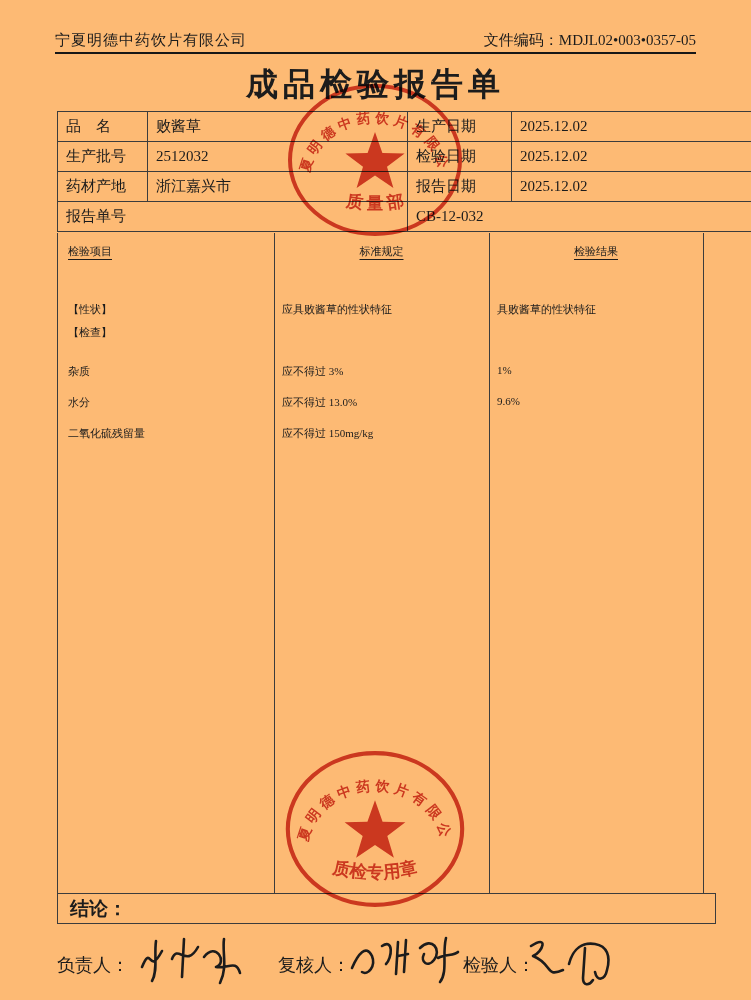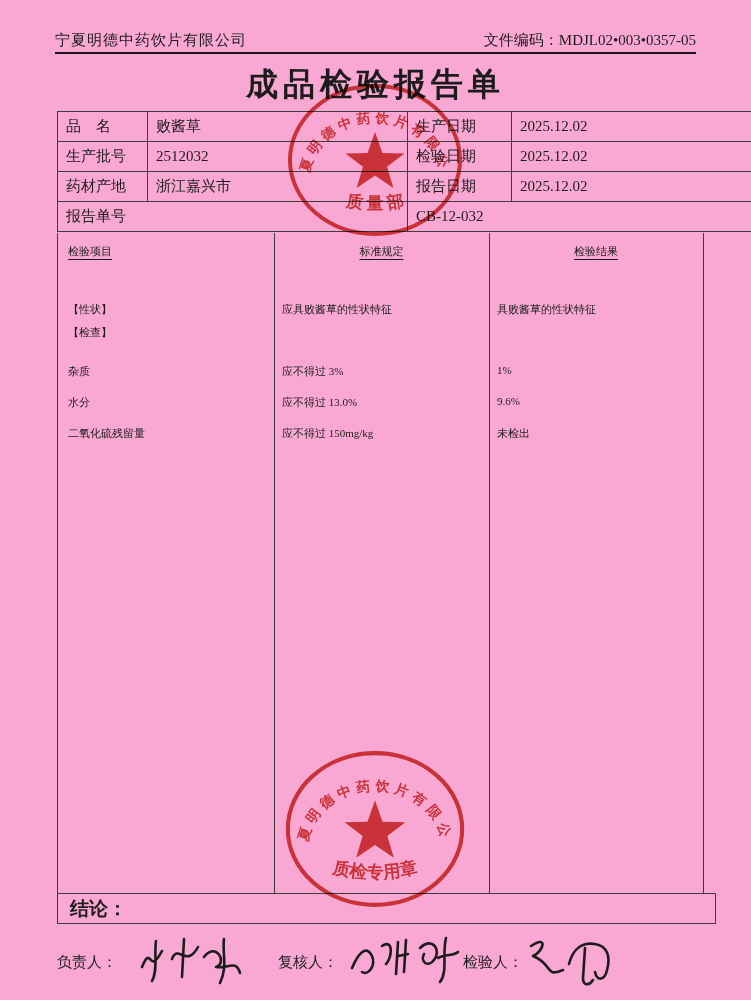--- a/index.html
+++ b/index.html
@@ -2,21 +2,21 @@
 <html style="--stamp-color: #c8382e; --ink: #1c1c1c; --line: #3c3c3c;"><head>
 <meta charset="utf-8">
 <style>
   :root{
     --stamp-color:#c8382e;
     --ink:#1c1c1c;
     --line:#3c3c3c;
   }
   html,body{margin:0;padding:0;}
   body{background:#ffffff;font-family:"Liberation Serif","DejaVu Serif",serif;color:var(--ink);}
-  .page{position:relative;width:751px;height:1000px;background:#f9a8d4;overflow:hidden;}
+  .page{position:relative;width:751px;height:1000px;background:#fdba74;overflow:hidden;}
 
   
   .hdr-company{position:absolute;left:55px;top:31px;font-size:15px;letter-spacing:1px;}
   .hdr-code{position:absolute;right:55px;top:31px;font-size:15px;}
   .hdr-rule{position:absolute;left:55px;top:52px;width:641px;height:2px;background:#171717;}
 
   
   .doc-title{position:absolute;left:0;top:63px;width:100%;text-align:center;
     font-size:32px;font-weight:bold;letter-spacing:5px;}
 
@@ -38,21 +38,21 @@
   .rowh{top:11px;}
   .rowh span{text-decoration:underline;text-underline-offset:4px;}
   .row1{top:69px;} .row2{top:92px;} .row3{top:131px;} .row4{top:162px;} .row5{top:193px;}
 
   
   .conclusion{position:absolute;left:57px;top:893px;width:645px;height:29px;border:1px solid var(--line);
     display:flex;align-items:center;padding-left:12px;box-sizing:content-box;font-size:19px;white-space:nowrap;}
   .conclusion .lbl{font-weight:bold;margin-right:2px;}
 
   
-  .sig-label{position:absolute;font-size:15px;white-space:nowrap;}
+  .sig-label{position:absolute;font-size:18px;white-space:nowrap;}
   .sig1-l{left:57px;top:953px;} .sig2-l{left:278px;top:953px;} .sig3-l{left:463px;top:953px;}
   .sig-svg{position:absolute;}
   .sig1-s{left:128px;top:933px;} .sig2-s{left:342px;top:928px;} .sig3-s{left:523px;top:930px;}
   .sig-svg path{stroke:var(--ink);stroke-width:2.6;fill:none;stroke-linecap:round;stroke-linejoin:round;}
 
   
   .stamp{position:absolute;mix-blend-mode:multiply;opacity:.9;}
   .stamp-top{left:286px;top:82px;}
   .stamp-bottom{left:283px;top:749px;}
   .stamp ellipse{fill:none;stroke:var(--stamp-color);stroke-width:4;}
@@ -117,21 +117,20 @@
     <div class="cell col1 row3">杂质</div>
     <div class="cell col2 row3">应不得过 3%</div>
     <div class="cell col3 row3">1%</div>
 
     <div class="cell col1 row4">水分</div>
     <div class="cell col2 row4">应不得过 13.0%</div>
     <div class="cell col3 row4">9.6%</div>
 
     <div class="cell col1 row5">二氧化硫残留量</div>
     <div class="cell col2 row5">应不得过 150mg/kg</div>
-    <div class="cell col3 row5">未检出</div>
   </div>
 
   <div class="conclusion">
     <span class="lbl">结论：</span>
   </div>
 
   <div class="sig-label sig1-l">负责人：</div>
   <div class="sig-label sig2-l">复核人：</div>
   <div class="sig-label sig3-l">检验人：</div>
 

